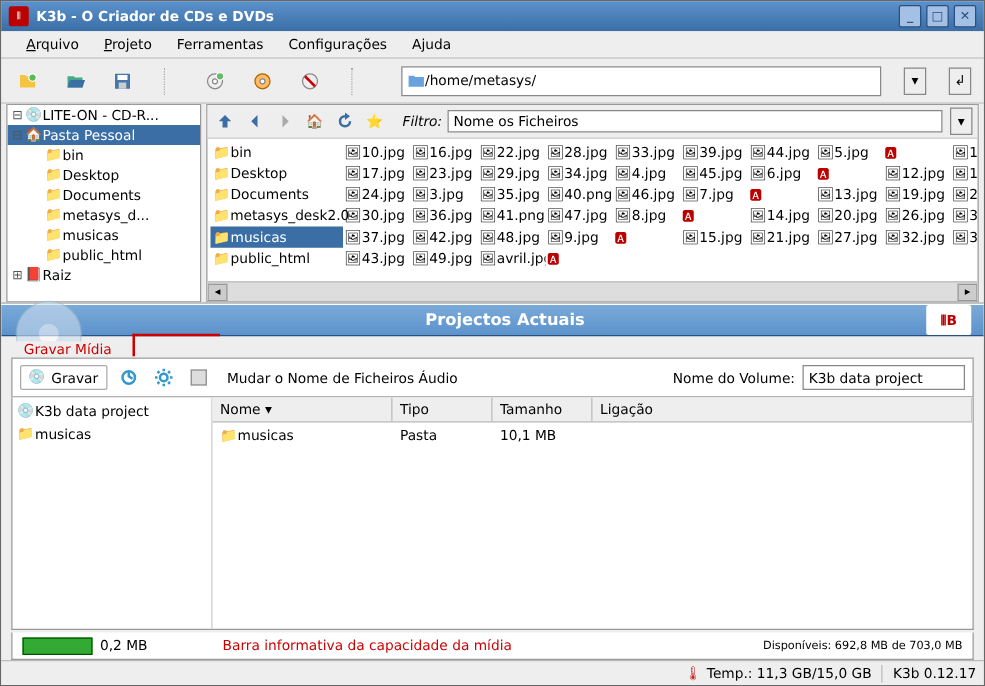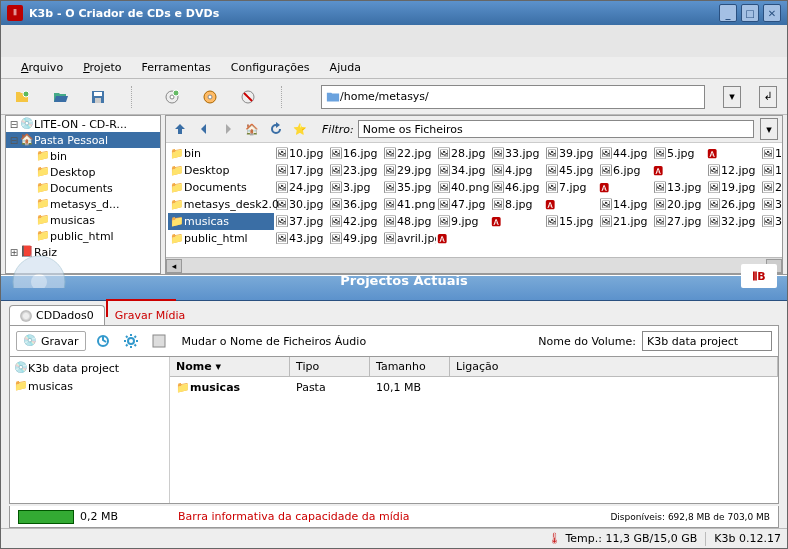--- a/index.html
+++ b/index.html
@@ -2,21 +2,21 @@
 <html><head>
 <meta charset="utf-8">
 <style>
 * { box-sizing: border-box; margin: 0; padding: 0; font-family: "DejaVu Sans", Arial, sans-serif; font-size: 11px; }
 body { background: #e6e6e6; width: 788px; height: 549px; overflow: hidden; }
 .window { width: 788px; height: 549px; border: 1px solid #666; display: flex; flex-direction: column; }
 .titlebar { background: linear-gradient(#5c92cc, #3a6ea5); color: #fff; display: flex; align-items: center; padding: 3px 6px; height: 24px; }
 .titlebar .app-icon { width: 16px; height: 16px; background: #b00; border-radius: 2px; margin-right: 6px; display:flex; align-items:center; justify-content:center; font-size:8px;}
 .titlebar .title { flex: 1; font-weight: bold; }
 .titlebar .win-btn { width: 18px; height: 18px; background: #a4c0e4; border: 1px solid #2a5080; margin-left: 4px; border-radius: 2px; display: flex; align-items: center; justify-content: center; cursor: pointer; color: #2a5080; font-size: 10px; font-weight: bold; }
-.menubar { background: #eee; border-bottom: 1px solid #bbb; display: flex; padding: 2px 10px; height: 22px; margin-top: 32px; }
+.menubar { background: #eee; border-bottom: 1px solid #bbb; display: flex; padding: 2px 10px; height: 22px; }
 .menubar .menu-item { padding: 2px 10px; cursor: pointer; }
 .menubar .menu-item u { text-decoration: underline; }
 .toolbar { background: #eee; border-bottom: 1px solid #bbb; display: flex; align-items: center; padding: 4px 10px; height: 36px; gap: 16px; }
 .tb-btn { width: 22px; height: 22px; display: flex; align-items: center; justify-content: center; cursor: pointer; border-radius: 2px; }
 .tb-sep { width: 8px; height: 22px; border-left: 1px dotted #aaa; margin: 0 6px; }
 .path-box { flex: 1; display: flex; align-items: center; background: #fff; border: 1px solid #888; height: 24px; padding: 0 4px; margin-left: 10px; }
 .dd-btn { width: 18px; height: 22px; border: 1px solid #888; background: #eee; display:flex; align-items:center; justify-content:center; cursor:pointer; margin-left:2px;}
 .main-split { flex: 1; display: flex; flex-direction: column; background: #eee; overflow: hidden; }
 .top-pane { display: flex; height: 160px; border-bottom: 1px solid #999; }
 .tree-pane { width: 156px; background: #fff; border: 1px solid #999; margin: 0 0 0 4px; overflow: auto; position:relative;}
@@ -32,39 +32,39 @@
 .filter-box { flex: 1; background: #fff; border: 1px solid #888; height: 18px; padding: 0 4px; display:flex; align-items:center;}
 .file-list { flex: 1; display: flex; overflow: auto; padding: 2px; }
 .file-col-names { width: 106px; }
 .file-item { display: flex; align-items: center; padding: 1px 2px; white-space: nowrap; height: 17px; cursor:pointer;}
 .file-item.sel { background: #3a6ea5; color: #fff; }
 .file-grid { display: grid; grid-template-columns: repeat(10, 54px); grid-auto-rows: 17px; gap: 0; font-size: 10px;}
 .grid-cell { display: flex; align-items: center; padding: 0 1px; white-space:nowrap; overflow:hidden; cursor:pointer;}
 .hscroll { height: 16px; background: #ddd; border-top: 1px solid #bbb; display: flex; align-items: center; overflow:hidden;}
 .hscroll .arrow { width: 16px; height: 14px; background: #ccc; border: 1px solid #999; display:flex; align-items:center; justify-content:center; font-size:9px; cursor:pointer;}
 .hscroll .track { flex:1; background:#e8e8e8;}
-.proj-header { height: 24px; background: linear-gradient(#7aaad8, #5c92cc); color: #fff; display: flex; align-items: flex-end; padding: 12px 10px; border-top: 1px solid #fff; border-bottom: 1px solid #2a5080;}
+.proj-header { height: 24px; background: linear-gradient(#7aaad8, #5c92cc); color: #fff; display: flex; align-items: center; padding: 12px 10px; border-top: 1px solid #fff; border-bottom: 1px solid #2a5080;}
 .proj-header .project-title { flex: 1; text-align: center; font-weight: bold; font-size: 13px; }
 .proj-header .logo { width: 36px; height: 24px; background: #fff; color: #b00; font-weight:bold; display:flex; align-items:center; justify-content:center; border-radius:2px;}
 .cd-graphic { width: 56px; height: 34px; overflow:hidden; opacity:0.6;}
 .tab-row { display: flex; align-items: center; padding: 4px 8px 0 8px; }
 .tab { background: #fff; border: 1px solid #999; border-bottom: none; padding: 3px 10px; border-radius: 4px 4px 0 0; cursor:pointer; display:flex; align-items:center; gap:4px;}
 .tab .disc { width:12px; height:12px; border-radius:50%; background: radial-gradient(circle, #eee 30%, #bbb 60%, #eee 100%); }
 .anno { color: #c00; margin-left: 10px; }
 .proj-toolbar { display: flex; align-items: center; background: #fff; border: 1px solid #999; margin: 0 8px; padding: 4px 6px; gap: 6px; }
 .burn-btn { display: flex; align-items: center; padding: 2px 6px; border: 1px solid #aaa; border-radius: 2px; cursor: pointer; gap:4px;}
 .vol-label { margin-left: auto; }
 .vol-input { width: 130px; height: 20px; border: 1px solid #888; padding: 0 4px; background:#fff;}
 .proj-body { flex: 1; display: flex; margin: 0 8px 2px 8px; background: #fff; border: 1px solid #999; border-top:none; overflow:hidden;}
 .proj-tree { width: 160px; border-right: 1px solid #ccc; padding: 2px;}
 .proj-tree .tree-node { padding: 2px 2px; }
 .proj-list { flex: 1; display: flex; flex-direction: column; }
 .list-header { display: flex; background: #eee; border-bottom: 1px solid #bbb; }
 .list-header .col { padding: 3px 6px; border-right: 1px solid #bbb; font-size:11px;}
-.col-nome{width:120px;font-weight:bold;} .col-tipo{width:80px;} .col-tam{width:80px;} .col-loc{width:170px;} .col-lig{flex:1;}
+.col-nome{width:144px;} .col-tipo{width:80px;} .col-tam{width:80px;} .col-loc{width:170px;} .col-lig{flex:1;}
 .list-row { display: flex; padding: 2px 0;}
 .list-row .cell { padding: 2px 6px; }
 .capacity-row { display: flex; align-items: center; padding: 2px 8px; background: #fff; border: 1px solid #999; border-top:none; margin:0 8px; height:22px;}
 .cap-bar { width: 56px; height: 14px; background: #3a3; border: 1px solid #050; margin-right: 6px;}
 .cap-anno { color: #c00; margin-left: 60px; }
 .cap-avail { margin-left: auto; font-size: 9px; }
 .statusbar { height: 20px; background: #eee; border-top: 1px solid #bbb; display: flex; align-items: center; padding: 0 6px; gap: 4px; font-size: 10px;}
 .status-sep { border-left: 1px solid #bbb; height: 14px; margin: 0 4px;}
 .therm { width: 14px; color:#c22;}
 .red-line { position: relative; }
@@ -309,24 +309,20 @@
     <div class="proj-header">
       <div class="cd-graphic"><svg viewBox="0 0 56 56">
             <circle cx="28" cy="28" r="26" fill="#cde" stroke="#9bc"></circle>
             <circle cx="28" cy="28" r="8" fill="#fff"></circle>
           </svg></div>
       <div class="project-title">Projectos Actuais</div>
       <div class="logo">⦀B</div>
     </div>
 
     <div class="tab-row red-line">
-      <div class="tab">
-        <span class="disc"></span>
-        <span>CDDados0</span>
-      </div>
       <span class="anno">Gravar Mídia</span>
       <div class="red-bracket"></div>
     </div>
 
     <div class="proj-toolbar">
       <div class="burn-btn">
         <span class="small-icon">💿</span>
         <span>Gravar</span>
       </div>
       <div class="tb-btn">

